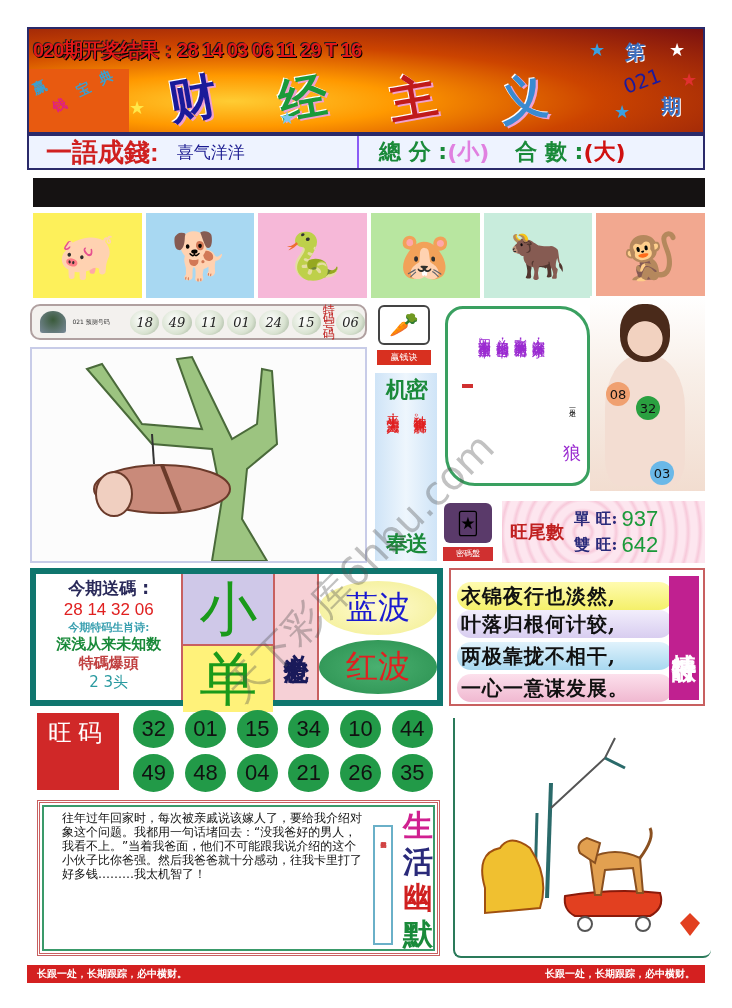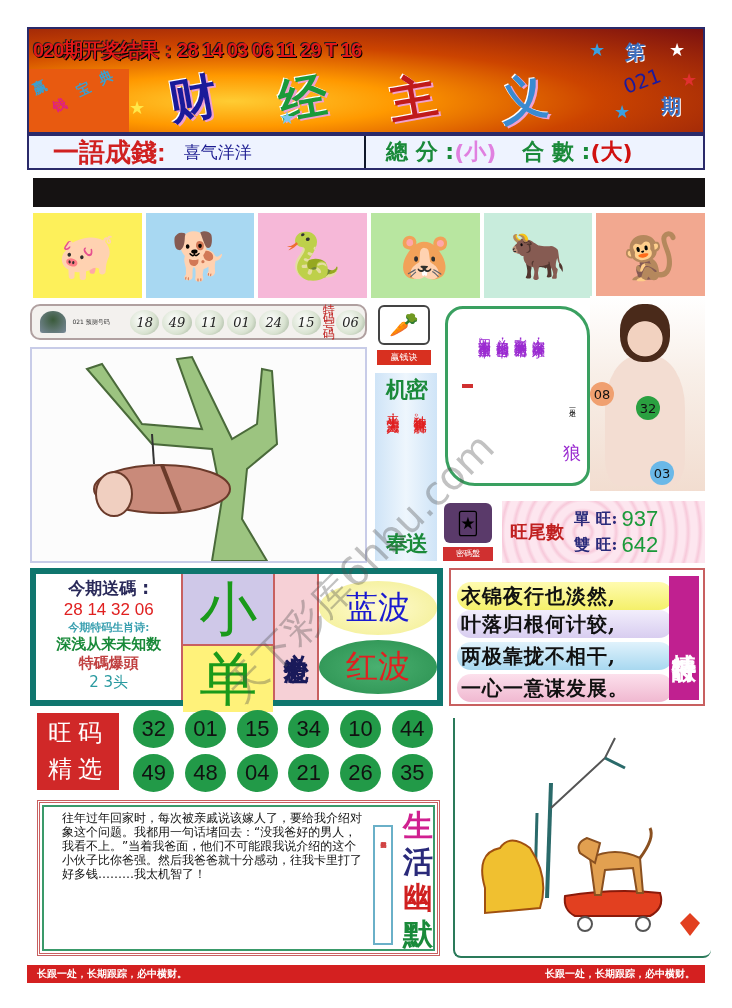--- a/index.html
+++ b/index.html
@@ -14,21 +14,21 @@
   #banner .brand { left: 0px; top: 40px; width: 100px; height: 65px; background: #e85a10; }
   #banner .brand span { position: absolute; font-weight: bold; color: #3aa0d0; font-size: 14px; transform: rotate(-25deg); }
   #banner .bigchar { font-size: 48px; font-weight: bold; top: 38px; transform: rotate(-10deg); text-shadow: 2px 2px 0 #f0a0d0, -1px -1px 0 #fff; }
   #banner .qi1 { right: 58px; top: 10px; font-size: 20px; font-weight: bold; color: #3a6fc0; text-shadow: 1px 1px 0 #fff; }
   #banner .qinum { right: 42px; top: 40px; font-size: 20px; color: #1a1aa0; transform: rotate(-20deg); }
   #banner .qi2 { right: 22px; top: 64px; font-size: 20px; font-weight: bold; color: #3a6fc0; text-shadow: 1px 1px 0 #fff; }
   .star { position: absolute; font-size: 18px; }
 
   
   #slogan { left: 27px; top: 134px; width: 678px; height: 36px; border: 2px solid #2a2a6a; background: #eef3ff; display: flex; }
-  #slogan .left { width: 330px; display: flex; align-items: center; padding-left: 17px; border-right: 2px solid #0f172a; margin-left: 7px; }
+  #slogan .left { width: 330px; display: flex; align-items: center; padding-left: 17px; border-right: 2px solid #8b5cf6; }
   #slogan .lab { font-size: 26px; font-weight: bold; color: #d02020; font-family: "Liberation Sans", sans-serif; }
   #slogan .phrase { font-size: 17px; color: #1a1a90; margin-left: 18px; font-family: "DejaVu Serif", serif; }
   #slogan .right { flex: 1; display: flex; align-items: center; padding-left: 20px; font-size: 22px; font-weight: bold; }
   .green { color: #1a8a3a; }
   .pink { color: #e080e0; }
   .red { color: #d01010; }
 
   #blackbar { left: 33px; top: 178px; width: 672px; height: 29px; background: #151212; }
 
   
@@ -231,21 +231,21 @@
     <div class="pcol">四海为家不孤单。</div>
   </div>
   <div class="author">赢智高人</div>
   <div class="sign">一个之日</div>
   <div class="wolf">狼</div>
 </div>
 
 <div id="girl" class="abs">
   <div class="body"></div>
   <div class="head"></div>
-  <div class="gnum" style="left:0px;top:86px;background:#f0a070;">08</div>
+  <div class="gnum" style="left:16px;top:86px;background:#f0a070;">08</div>
   <div class="gnum" style="left:46px;top:100px;background:#2aa040;">32</div>
   <div class="gnum" style="left:60px;top:165px;background:#6ab8e8;">03</div>
 </div>
 
 <div id="tailicon" class="abs">🃏</div>
 <div id="taillabel" class="abs">密碼盤</div>
 <div id="tail" class="abs">
   <div class="tlabel">旺尾數</div>
   <div class="rows">
     <div class="row">
@@ -282,21 +282,20 @@
 <div id="poemwrap" class="abs">
   <div class="pline" style="top:12px;background:linear-gradient(#fffbb0,#f4f06a);">衣锦夜行也淡然,</div>
   <div class="pline" style="top:40px;background:linear-gradient(#f2eefc,#d8cdf0);">叶落归根何计较,</div>
   <div class="pline" style="top:72px;background:linear-gradient(#e0f2fc,#a8d8f0);">两极靠拢不相干,</div>
   <div class="pline" style="top:104px;background:linear-gradient(#fce0ec,#f0b8d0);">一心一意谋发展。</div>
   <div id="poemtitle">博特詩歌</div>
 </div>
 
 <div id="luckylabel" class="abs">
   <div>旺码</div>
-  <div>精选</div>
 </div>
 <div id="luckygrid" class="abs">
   <div class="gball">32</div>
   <div class="gball">01</div>
   <div class="gball">15</div>
   <div class="gball">34</div>
   <div class="gball">10</div>
   <div class="gball">44</div>
   <div class="gball">49</div>
   <div class="gball">48</div>

